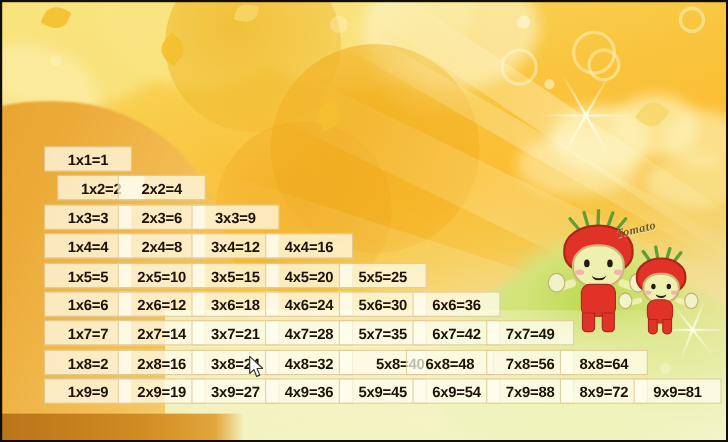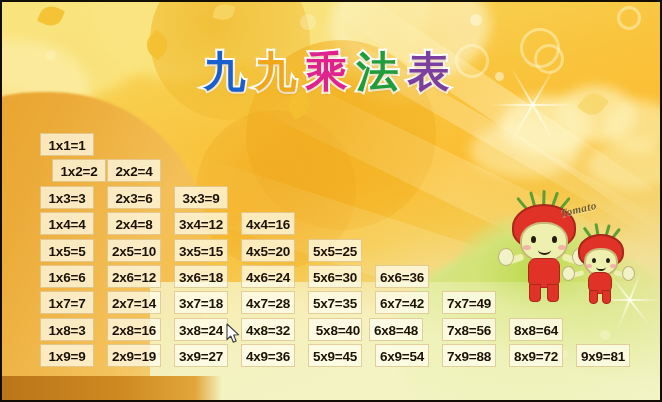--- a/index.html
+++ b/index.html
@@ -100,21 +100,21 @@
     -webkit-text-stroke:4px #ffffff;
     paint-order:stroke fill;
     text-shadow:0 2px 3px rgba(180,130,20,.35);
   }
 
   
   #table{position:absolute;left:40px;top:133px;}
   .trow{position:relative;height:26.4px;}
   .cell{
     position:absolute;top:0;
-    width:54px;height:23px;line-height:23px;
+    width:80px;height:23px;line-height:23px;
     box-sizing:border-box;
     padding:0 1px;
     font-family:"Liberation Sans",sans-serif;
     font-size:13.5px;font-weight:bold;
     color:#1b1205;
     background:rgba(255,253,240,.72);
     border:1px solid rgba(206,170,96,.55);
     text-align:center;
     white-space:nowrap;
     letter-spacing:-0.2px;
@@ -211,21 +211,20 @@
       <i style="transform:rotate(112deg);"></i>
   </div>
 
   <div class="petal" style="left:40px;top:6px;width:22px;height:20px;transform:rotate(24deg);"></div>
   <div class="petal" style="left:146px;top:34px;width:22px;height:22px;transform:rotate(-46deg);"></div>
   <div class="petal lite" style="left:214px;top:4px;width:20px;height:16px;transform:rotate(12deg);"></div>
   <div class="petal" style="left:288px;top:94px;width:22px;height:22px;transform:rotate(-30deg);opacity:.8;"></div>
   <div class="petal lite" style="left:582px;top:92px;width:22px;height:24px;transform:rotate(38deg);opacity:.75;"></div>
   <div class="petal lite" style="left:136px;top:168px;width:14px;height:12px;transform:rotate(-20deg);opacity:.5;"></div>
 
-  <div id="title"><span style="color: rgb(26, 95, 208);">九</span><span style="color: rgb(240, 168, 26);">九</span><span style="color: rgb(224, 34, 143);">乘</span><span style="color: rgb(31, 156, 60);">法</span><span style="color: rgb(123, 63, 160);">表</span></div>
 
   <div id="table">
       <div class="trow" style="height: 26.4px;">
         <div class="cell" style="left: 0px;">1x1=1</div>
       </div>
       <div class="trow" style="height: 26.4px;">
         <div class="cell" style="left: 12px;">1x2=2</div>
         <div class="cell" style="left: 67px;">2x2=4</div>
       </div>
       <div class="trow" style="height: 26.4px;">
@@ -250,28 +249,28 @@
         <div class="cell" style="left: 0px;">1x6=6</div>
         <div class="cell" style="left: 67px;">2x6=12</div>
         <div class="cell" style="left: 134px;">3x6=18</div>
         <div class="cell" style="left: 201px;">4x6=24</div>
         <div class="cell" style="left: 268px;">5x6=30</div>
         <div class="cell" style="left: 335px;">6x6=36</div>
       </div>
       <div class="trow" style="height: 26.4px;">
         <div class="cell" style="left: 0px;">1x7=7</div>
         <div class="cell" style="left: 67px;">2x7=14</div>
-        <div class="cell" style="left: 134px;">3x7=18</div>
+        <div class="cell" style="left: 134px;">3x7=21</div>
         <div class="cell" style="left: 201px;">4x7=28</div>
         <div class="cell" style="left: 268px;">5x7=35</div>
         <div class="cell" style="left: 335px;">6x7=42</div>
         <div class="cell" style="left: 402px;">7x7=49</div>
       </div>
       <div class="trow" style="height: 26.4px;">
-        <div class="cell" style="left: 0px;">1x8=3</div>
+        <div class="cell" style="left: 0px;">1x8=2</div>
         <div class="cell" style="left: 67px;">2x8=16</div>
         <div class="cell" style="left: 134px;">3x8=24</div>
         <div class="cell" style="left: 201px;">4x8=32</div>
         <div class="cell" style="left: 268px; text-align: right;">5x8=40</div>
         <div class="cell" style="left: 329px;">6x8=48</div>
         <div class="cell" style="left: 402px;">7x8=56</div>
         <div class="cell" style="left: 469px;">8x8=64</div>
       </div>
       <div class="trow" style="height: 26.4px;">
         <div class="cell" style="left: 0px;">1x9=9</div>

